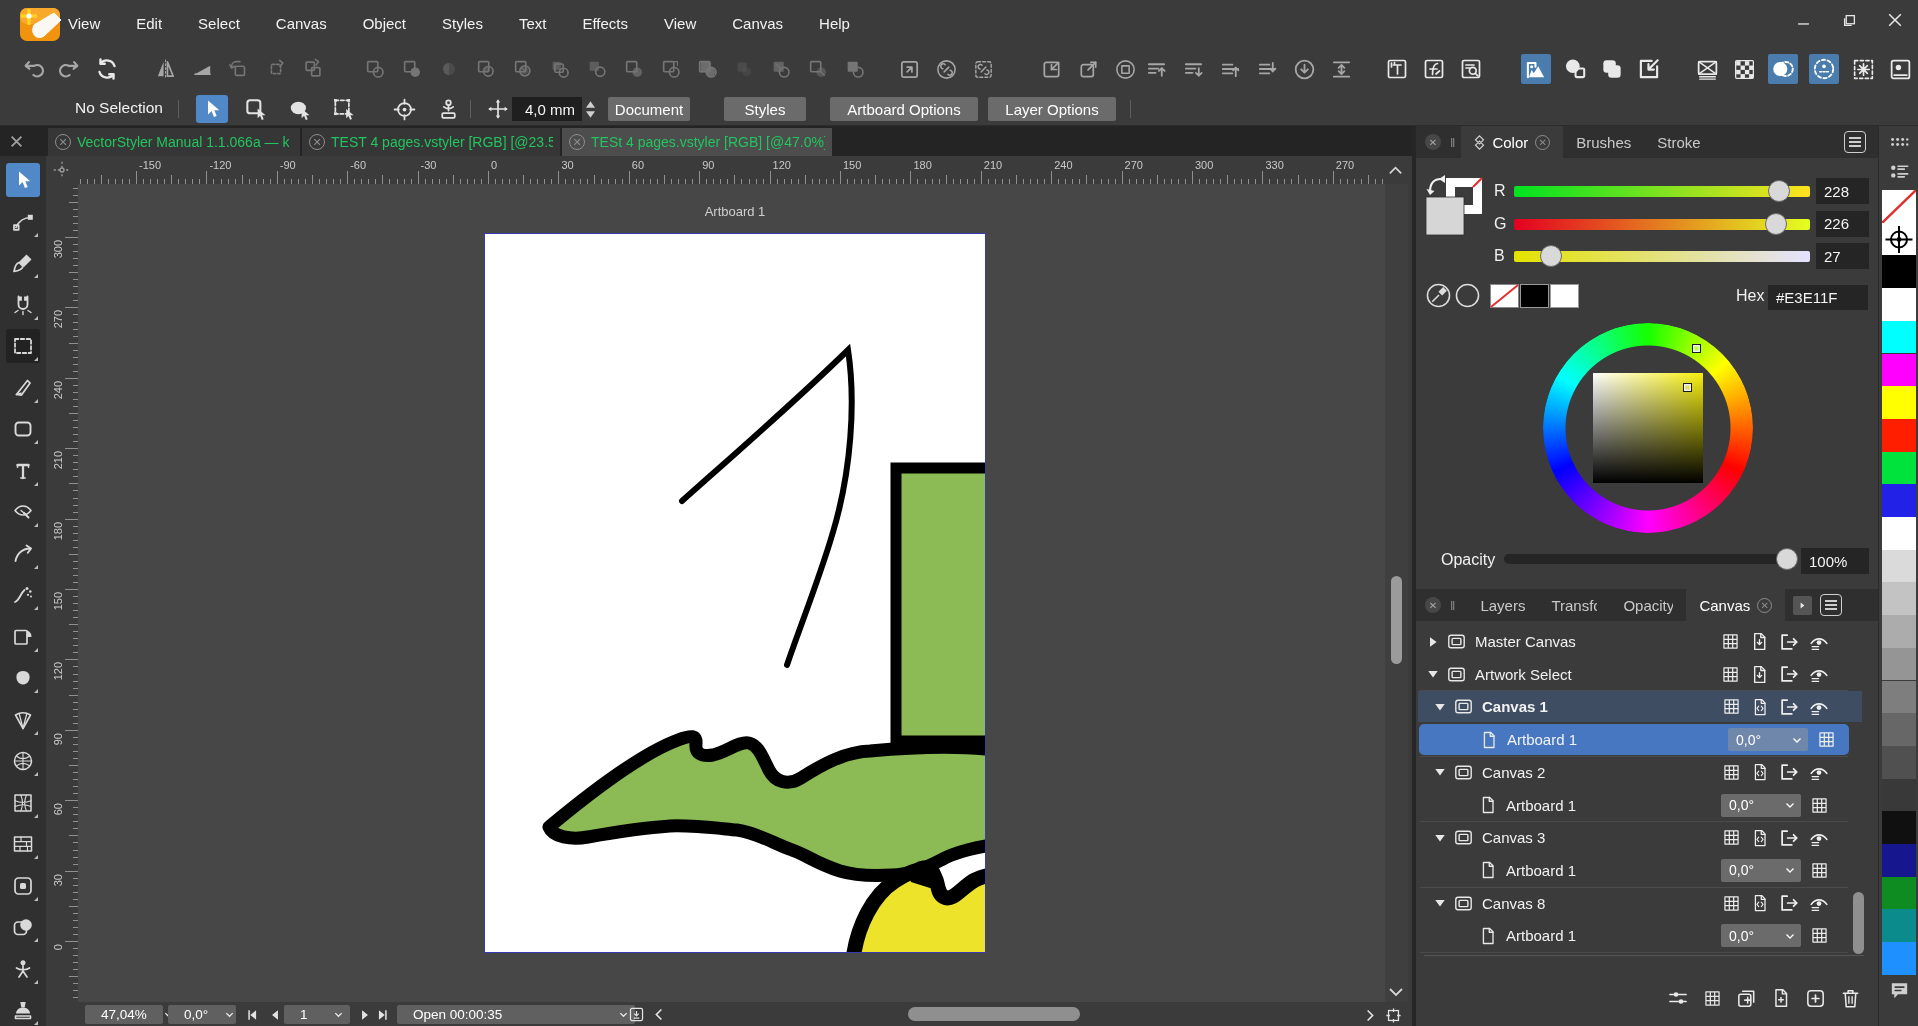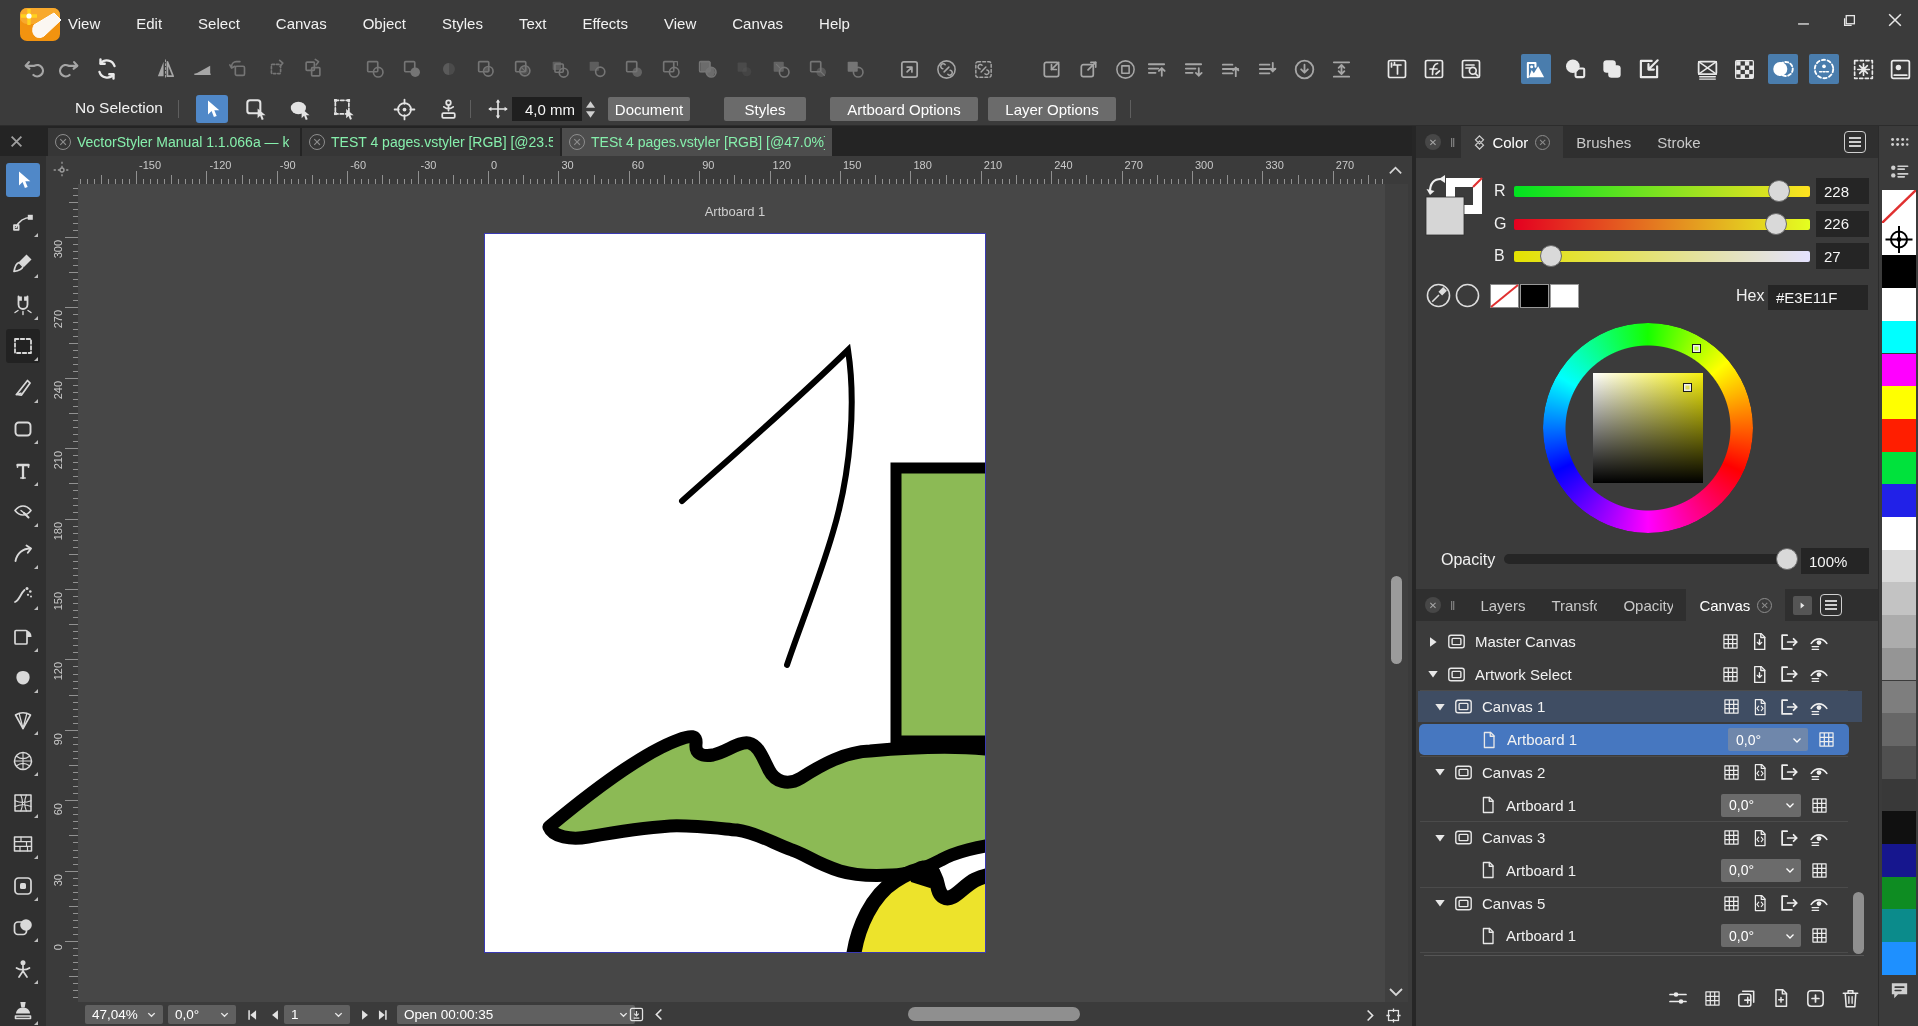--- a/index.html
+++ b/index.html
@@ -37,21 +37,21 @@
     align-items:center; justify-content:center; gap:3px; color:#cfcfcf; }
   .ctxbtn { position:absolute; top:5px; height:24px; background:#6b6b6b; color:#fff; border-radius:2px;
     font-size:15px; display:flex; align-items:center; justify-content:center; }
 
   
   #tabbar { left:0; top:126px; width:1412px; height:30px; background:#242424; }
   #tabbar-close { left:6px; top:5px; width:20px; height:20px; color:#9f9f9f; display:flex; align-items:center; justify-content:center; }
   .doctab { position:absolute; top:2px; height:28px; display:flex; align-items:center; gap:6px;
     background:#363636; padding:0 7px; overflow:hidden; white-space:nowrap; }
   .doctab.active { background:#4d4d4d; }
-  .doctab .tlabel { font-size:14px; color:#86efac; overflow:hidden; white-space:nowrap; }
+  .doctab .tlabel { font-size:14px; color:#22c55e; overflow:hidden; white-space:nowrap; }
   .tabx { width:16px; height:16px; min-width:16px; border-radius:50%; border:1.4px solid #8d8d8d; color:#8d8d8d;
     display:flex; align-items:center; justify-content:center; font-size:11px; line-height:1; }
 
   
   #toolscol { left:0; top:156px; width:46px; height:870px; background:#303030; }
   .tool { position:absolute; left:6px; width:34px; height:34px; border-radius:3px;
     display:flex; align-items:center; justify-content:center; color:#d9d9d9; }
   .tool.active { background:#5088c8; color:#fff; }
   .tool.pressed { background:#222222; }
   .tool .fly { position:absolute; right:2px; bottom:2px; width:0; height:0;
@@ -77,21 +77,21 @@
     outline:1.5px solid #3a3ab4; }
 
   #vscroll { left:1385px; top:184px; width:23px; height:818px; background:#3f3f3f; }
   #vthumb { left:1391px; top:576px; width:11px; height:88px; border-radius:6px; background:#9b9b9b; }
   #vscroll-down { left:1384px; top:981px; width:24px; height:22px; color:#d5d5d5; display:flex; align-items:center; justify-content:center; }
 
   
   #statusbar { left:46px; top:1002px; width:1362px; height:24px; background:#3b3b3b; }
   .statdrop { position:absolute; top:3px; height:19px; background:#606060; border-radius:2px; color:#fff;
     font-size:13.5px; display:flex; align-items:center; }
-  .statdrop .val { padding:0 7px; white-space:nowrap; }
+  .statdrop .val { padding:0 16px; white-space:nowrap; }
   .statdrop .dchev { margin-left:auto; padding-right:6px; color:#e8e8e8; display:flex; }
   .statbtn { position:absolute; top:3px; width:18px; height:19px; color:#e3e3e3;
     display:flex; align-items:center; justify-content:center; }
   #hthumb { left:862px; top:5px; width:172px; height:14px; border-radius:7px; background:#8f8f8f; }
 
   
   #panels { left:1412px; top:126px; width:466px; height:900px; background:#3b3b3b; border-left:4px solid #262626; }
   .phead { position:absolute; left:0; width:462px; height:32px; background:#2f2f2f; display:flex; align-items:center; }
   .phead .px { width:16px; height:16px; border-radius:50%; background:#474747; color:#a8a8a8; font-size:10px;
     display:flex; align-items:center; justify-content:center; margin-left:9px; }
@@ -134,21 +134,21 @@
     color:#f5f5f5; font-size:15px; display:flex; align-items:center; padding-left:8px; }
 
   
   #layer-rows { position:absolute; left:0; top:499px; width:448px; }
   .lrow { position:absolute; left:2px; width:444px; height:31px; display:flex; align-items:center; }
   .lrow .exp { width:13px; margin-right:7px; color:#e8e8e8; display:flex; justify-content:center; }
   .lrow .licon { display:flex; color:#e8e8e8; margin-right:8px; }
   .lrow .llabel { font-size:15px; color:#f2f2f2; white-space:nowrap; }
   .lrow .rt { margin-left:auto; display:flex; align-items:center; gap:8px; padding-right:32px; color:#eeeeee; }
   .lrow.sel .rt { padding-right:12px; }
-  .lrow.hl { background:#3f4d63; }
+  .lrow.hl { background:#3f4d63;font-weight:bold; }
   .lrow.sel { background:#4677c0; border-radius:5px; left:3px; width:430px; }
   .angledrop { width:80px; height:23px; border-radius:2px; background:#6b6b6b; color:#fff; font-size:14px;
     display:flex; align-items:center; }
   .lrow.sel .angledrop { background:#6f87ab; }
   .angledrop .val { padding-left:8px; }
   .angledrop .dchev { margin-left:auto; padding-right:5px; display:flex; }
   .lsep { position:absolute; left:4px; width:428px; height:1px; background:#4b4b4b; }
   #lscroll-thumb { position:absolute; left:437px; top:766px; width:11px; height:62px; border-radius:6px; background:#8f8f8f; }
   #lpanel-btm-sep { position:absolute; left:8px; top:829px; width:440px; height:1px; background:#555555; }
   #lpanel-tools { position:absolute; left:0; top:852px; width:458px; height:40px; display:flex;
@@ -1669,21 +1669,21 @@
               <svg width="12" height="12" viewBox="0 0 12 12">
                 <path d="M1.3 3h9.4L6 9.6z" fill="currentColor"></path>
               </svg>
             </span>
             <span class="licon">
               <svg width="21" height="21" viewBox="0 0 24 24" fill="none" stroke="currentColor" stroke-width="1.6" stroke-linecap="round" stroke-linejoin="round">
                 <rect x="3.2" y="4.8" width="17.6" height="14.4" rx="2.6"></rect>
                 <rect x="7" y="8.4" width="10" height="7.2" rx="1"></rect>
               </svg>
             </span>
-            <span class="llabel">Canvas 5</span>
+            <span class="llabel">Canvas 8</span>
             <span class="rt">
               <span style="display:flex">
                 <svg width="21" height="21" viewBox="0 0 24 24" fill="none" stroke="currentColor" stroke-width="1.4" stroke-linecap="round" stroke-linejoin="round">
                   <path d="M4.5 4.5h15v15h-15zM4.5 9.5h15M4.5 14.5h15M9.5 4.5v15M14.5 4.5v15" stroke-width="1.4"></path>
                 </svg>
               </span>
               <span style="display:flex">
                 <svg width="20" height="20" viewBox="0 0 24 24" fill="none" stroke="currentColor" stroke-width="1.5" stroke-linecap="round" stroke-linejoin="round">
                   <path d="M6.5 3h7.5l4 4v14h-11.5z"></path>
                   <path d="M13.5 3v4.5h4.5"></path>

